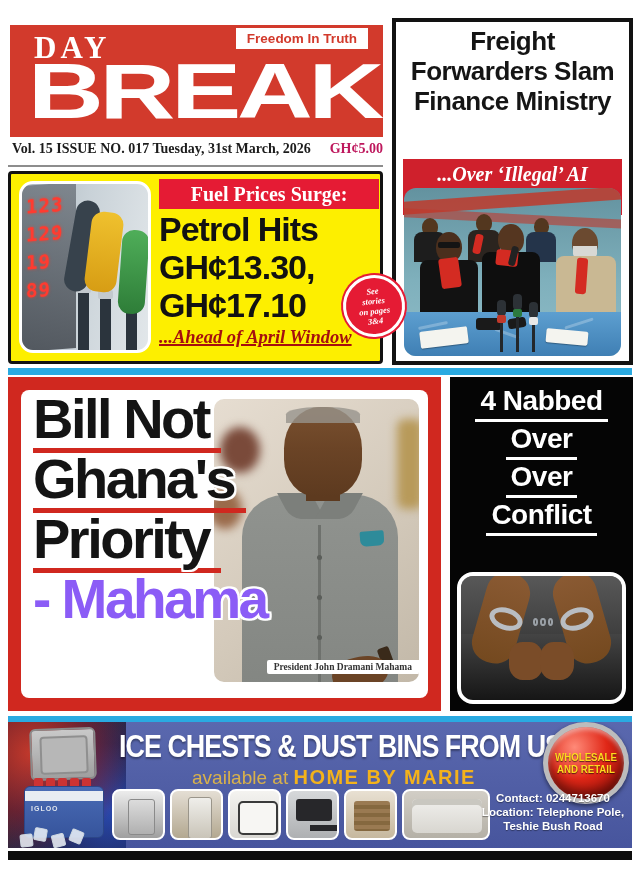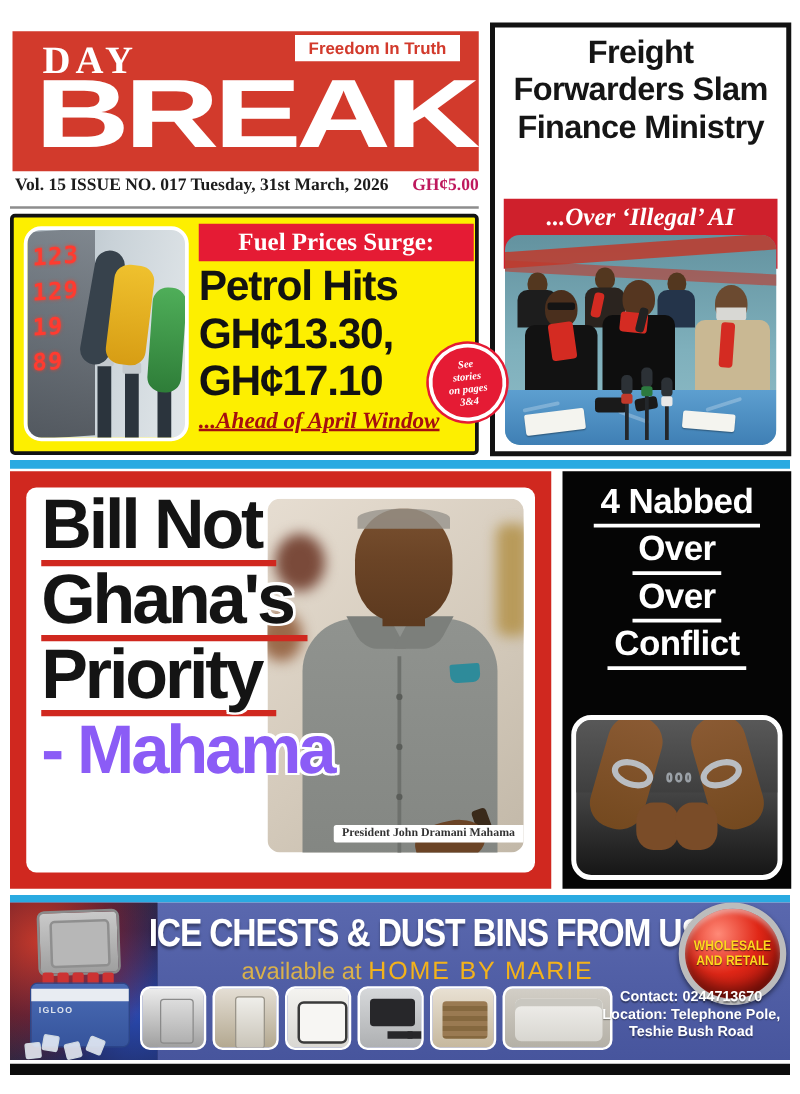--- a/index.html
+++ b/index.html
@@ -114,21 +114,21 @@
   .bottle-row i { width:9px; height:10px; background:#c33; border-radius:2px; }
   .cooler-body { position:absolute; left:16px; top:64px; width:80px; height:52px; background:linear-gradient(180deg,#4a6cb5,#36549c); border-radius:6px; border:1px solid #2c4688; }
   .cooler-band { position:absolute; left:0; top:4px; width:100%; height:10px; background:#e8ecf2; }
   .cooler-brand { position:absolute; left:6px; top:18px; color:#dfe5ee; font-weight:bold; font-size:7px; letter-spacing:1px; }
   .ice { position:absolute; width:13px; height:13px; background:rgba(240,245,250,.85); border:1px solid #cfd8e0; border-radius:2px; }
   .i1 { left:26px; top:106px; transform:rotate(10deg); } .i2 { left:44px; top:112px; transform:rotate(-14deg); }
   .i3 { left:62px; top:108px; transform:rotate(22deg); } .i4 { left:12px; top:112px; transform:rotate(-6deg); }
   .ad-title { position:absolute; left:102px; top:7px; width:448px; text-align:center; color:#fff; font-weight:bold; font-size:28px; letter-spacing:-1px; transform:scale(.96,1.12); transform-origin:center top; text-shadow:0 2px 2px rgba(0,0,0,.35); white-space:nowrap; }
   .ad-sub { position:absolute; left:102px; top:44px; width:448px; text-align:center; white-space:nowrap; }
   .ad-sub .pre { color:#d9b14b; font-size:19px; }
-  .ad-sub .brand { color:#f3b21b; font-weight:normal; font-size:20px; letter-spacing:1.5px; }
+  .ad-sub .brand { color:#f3b21b; font-weight:bold; font-size:20px; letter-spacing:1.5px; }
   .ad-badge { position:absolute; right:3px; top:0px; width:86px; height:82px; border-radius:50%;
     background:radial-gradient(circle at 35% 28%,#ff8a78 0%,#e02717 45%,#970e07 92%);
     border:5px solid #bcbcbc; box-shadow:inset 0 -8px 12px rgba(0,0,0,.45), 0 2px 4px rgba(0,0,0,.5), inset 0 3px 4px rgba(255,255,255,.5);
     display:flex; flex-direction:column; justify-content:center; text-align:center; }
   .ad-badge div { color:#ffd81e; font-weight:bold; font-size:11px; line-height:12px; transform:scaleX(.88); text-shadow:0 1px 1px rgba(0,0,0,.6); }
   .thumbs { position:absolute; left:104px; top:67px; display:flex; gap:5px; }
   .thumb { height:51px; border:2px solid #fff; border-radius:8px; position:relative; overflow:hidden; }
   .tw { width:53px; } .twide { width:88px; }
   .th1 { background:linear-gradient(180deg,#ececec,#9f9f9f); }
   .th1::after { content:""; position:absolute; left:14px; top:8px; width:25px; height:34px; background:linear-gradient(180deg,#dcdcdc,#b0b0b0); border:1px solid #8a8a8a; border-radius:3px; }

